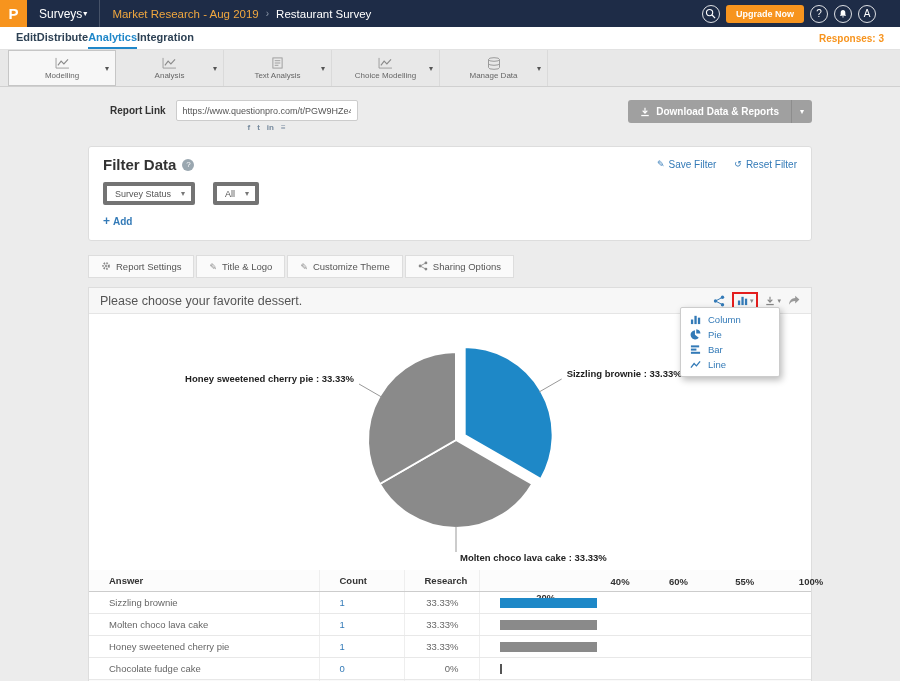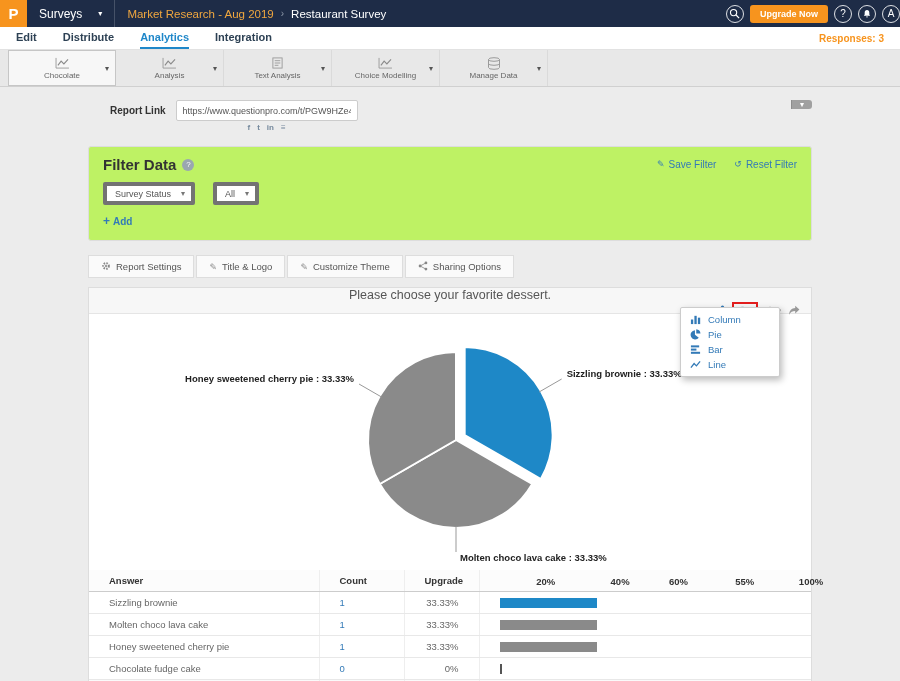--- a/index.html
+++ b/index.html
@@ -6,32 +6,32 @@
   html,body { width: 900px; height: 681px; }
   body {
     font-family: "Liberation Sans", sans-serif;
     background: #ececec;
     overflow: hidden;
     position: relative;
   }
   
   .topbar { height: 27px; background: #1e2c47; display: flex; align-items: center; color: #fff; }
   .logo { width: 27px; height: 27px; background: #f7941e; color: #fff; font-weight: bold; font-size: 15px; display: flex; align-items: center; justify-content: center; }
-  .surveys { display: flex; align-items: center; gap: 16px; padding: 0 12px; height: 100%; font-size: 12px; border-right: 1px solid rgba(255,255,255,.18); cursor: pointer; }
+  .surveys { display: flex; align-items: center; gap: 1px; padding: 0 12px; height: 100%; font-size: 12px; border-right: 1px solid rgba(255,255,255,.18); cursor: pointer; }
   .caret { font-size: 8px; line-height: 1; }
   .breadcrumb { display: flex; align-items: center; gap: 7px; padding-left: 12px; font-size: 11.5px; }
   .crumb-parent { color: #f0a73f; }
   .crumb-sep { color: #8c97a8; font-size: 10px; }
   .crumb-current { color: #fff; }
-  .topbar-right { margin-left: auto; display: flex; align-items: center; gap: 6px; padding-right: 0; }
+  .topbar-right { margin-left: auto; display: flex; align-items: center; gap: 6px; padding-right: 24px; }
   .circle-btn { width: 18px; height: 18px; border: 1px solid rgba(255,255,255,.85); border-radius: 50%; color: #fff; font-size: 10px; display: flex; align-items: center; justify-content: center; cursor: pointer; }
   .upgrade-btn { background: #f7941e; color: #fff; border: none; border-radius: 3px; font-size: 9px; font-weight: bold; padding: 4px 10px; font-family: inherit; cursor: pointer; }
   
   .menubar { height: 23px; background: #fff; display: flex; align-items: stretch; padding: 0 16px; border-bottom: 1px solid #e2e2e2; }
-  .menubar-items { display: flex; gap: 26px; }
+  .menubar-items { display: flex; }
   .menubar-item { display: flex; align-items: center; font-size: 11px; font-weight: bold; color: #2d4154; border-bottom: 2px solid transparent; cursor: pointer; }
   .menubar-item.active { color: #1f87c9; border-bottom-color: #1f87c9; }
   .responses { margin-left: auto; display: flex; align-items: center; color: #f7941e; font-size: 10px; font-weight: bold; text-align: center; }
   
   .toolbar { height: 37px; background: #e8e8e8; border-bottom: 1px solid #d0d0d0; display: flex; padding-left: 8px; }
   .tool-group { width: 108px; position: relative; display: flex; flex-direction: column; align-items: center; justify-content: center; border-right: 1px solid #dadada; cursor: pointer; }
   .tool-group.selected { background: #f7f7f7; border: 1px solid #c6c6c6; }
   .tool-label { font-size: 8px; color: #666; margin-top: 1px; }
   .tool-caret { position: absolute; right: 6px; top: 50%; transform: translateY(-50%); font-size: 8px; color: #555; }
   .tool-icon { height: 13px; display: flex; align-items: center; }
@@ -40,38 +40,38 @@
   .report-row { display: flex; align-items: flex-start; }
   .report-label { font-size: 10px; font-weight: bold; color: #333; margin-left: 22px; padding-top: 5px; }
   .report-col { margin-left: 10px; display: flex; flex-direction: column; align-items: center; }
   .report-input { width: 182px; height: 21px; border: 1px solid #ccc; border-radius: 2px; background: #fff; font-size: 9px; color: #555; padding: 0 6px; font-family: inherit; }
   .social-row { display: flex; gap: 7px; margin-top: 3px; align-items: center; }
   .social-icon { font-size: 8px; font-weight: bold; color: #74889c; line-height: 1; cursor: pointer; }
   .download-group { margin-left: auto; display: flex; }
   .download-btn { background: #a0a0a0; color: #fff; border: none; border-radius: 3px 0 0 3px; height: 23px; font-size: 10px; font-weight: bold; padding: 0 12px; display: flex; align-items: center; gap: 6px; font-family: inherit; cursor: pointer; }
   .download-caret-btn { background: #a0a0a0; border: none; border-left: 1px solid #8d8d8d; border-radius: 0 3px 3px 0; width: 21px; color: #fff; font-size: 8px; cursor: pointer; }
   
-  .filter-panel { margin-top: 14px; background: #bef264; border: 1px solid #ddd; border-radius: 3px; padding: 9px 14px 11px; }
+  .filter-panel { margin-top: 14px; background: #ffffff; border: 1px solid #ddd; border-radius: 3px; padding: 9px 14px 11px; }
   .filter-head { display: flex; align-items: center; }
   .filter-title { font-size: 15px; font-weight: bold; color: #333; }
   .help-circle { width: 12px; height: 12px; border-radius: 50%; background: #9aa7b0; color: #fff; font-size: 8px; display: flex; align-items: center; justify-content: center; margin-left: 6px; cursor: pointer; }
   .filter-links { margin-left: auto; display: flex; gap: 18px; }
   .filter-link { color: #337ab7; font-size: 10px; display: flex; align-items: center; gap: 4px; cursor: pointer; }
   .uni-icon { font-size: 9px; line-height: 1; }
   .filter-selects { display: flex; gap: 18px; margin-top: 9px; }
   .select { position: relative; background: #fff; border: 4px solid #737373; border-radius: 2px; height: 23px; display: flex; align-items: center; font-size: 9px; color: #555; padding: 0 20px 0 8px; cursor: pointer; }
   .select .caret { position: absolute; right: 6px; color: #777; }
   .add-link { margin-top: 9px; display: inline-flex; align-items: center; gap: 3px; color: #337ab7; font-size: 10px; font-weight: bold; cursor: pointer; }
   .add-plus { font-size: 12px; font-weight: bold; }
   
   .tabs-row { margin-top: 14px; display: flex; gap: 2px; }
   .tab-btn { background: #fafafa; border: 1px solid #ddd; height: 23px; display: flex; align-items: center; gap: 5px; padding: 0 12px; font-size: 9.5px; color: #555; cursor: pointer; }
   
   .chart-panel { margin-top: 9px; background: #fff; border: 1px solid #ddd; position: relative; }
-  .chart-header { height: 26px; background: #f7f7f7; border-bottom: 1px solid #e5e5e5; display: flex; align-items: center; padding: 0 11px; flex-direction: column; }
+  .chart-header { height: 26px; background: #f7f7f7; border-bottom: 1px solid #e5e5e5; display: flex; align-items: center; padding: 0 11px; }
   .chart-title { font-size: 12.5px; color: #555; }
   .chart-icons { margin-left: auto; display: flex; align-items: center; gap: 7px; }
   .chart-icon-btn { display: flex; align-items: center; gap: 2px; cursor: pointer; background: none; border: none; padding: 0; }
   .chart-icon-btn .caret { font-size: 7px; color: #888; }
   .red-box { border: 2px solid #e31e1e; padding: 1px 3px; }
   .chart-area { position: relative; height: 256px; }
   .pie-svg { position: absolute; left: 0; top: 0; }
   .chart-menu { position: absolute; top: 19px; right: 31px; width: 100px; background: #fff; border: 1px solid #ccc; border-radius: 2px; box-shadow: 2px 3px 7px rgba(0,0,0,.28); padding: 4px 0; list-style: none; z-index: 5; }
   .chart-menu-item { display: flex; align-items: center; gap: 6px; padding: 2px 9px; font-size: 9.5px; color: #337ab7; cursor: pointer; }
   .menu-icon { width: 12px; display: flex; align-items: center; }
@@ -135,21 +135,21 @@
 </nav>
 
 <div class="toolbar">
     <div class="tool-group selected">
       <span class="tool-icon">
         <svg viewBox="0 0 16 13" width="15" height="12">
           <path d="M1 1 V12 H15" fill="none" stroke="#9a9a9a" stroke-width="1"></path>
           <polyline points="3,9 6.5,4.5 9.5,7.5 14,2.5" fill="none" stroke="#8a8a8a" stroke-width="1.2"></polyline>
         </svg>
       </span>
-      <span class="tool-label">Chocolate</span>
+      <span class="tool-label">Modelling</span>
       <span class="tool-caret">▾</span>
     </div>
     <div class="tool-group">
       <span class="tool-icon">
         <svg viewBox="0 0 16 13" width="15" height="12">
           <path d="M1 1 V12 H15" fill="none" stroke="#9a9a9a" stroke-width="1"></path>
           <polyline points="3,9 6.5,4.5 9.5,7.5 14,2.5" fill="none" stroke="#8a8a8a" stroke-width="1.2"></polyline>
         </svg>
       </span>
       <span class="tool-label">Analysis</span>
@@ -194,20 +194,27 @@
     <div class="report-col">
       <input class="report-input" readonly="" value="https://www.questionpro.com/t/PGW9HZe4" style="">
       <div class="social-row">
           <span class="social-icon">f</span>
           <span class="social-icon">t</span>
           <span class="social-icon">in</span>
           <span class="social-icon">≡</span>
         </div>
     </div>
     <div class="download-group">
+      <button class="download-btn">
+        <svg width="10" height="10" viewBox="0 0 12 12">
+            <path d="M6 1 V7 M3.2 4.4 L6 7.4 L8.8 4.4" stroke="#fff" stroke-width="1.4" fill="none"></path>
+            <path d="M1.5 9.5 H10.5 V11 H1.5 Z" fill="#fff"></path>
+          </svg>
+        <span>Download Data &amp; Reports</span>
+      </button>
       <button class="download-caret-btn">▾</button>
     </div>
   </div>
 
   <div class="filter-panel">
     <div class="filter-head">
       <span class="filter-title">Filter Data</span>
       <span class="help-circle">?</span>
       <div class="filter-links">
         <span class="filter-link">
@@ -358,23 +365,23 @@
       <colgroup>
           <col style="width:230px">
           <col style="width:85px">
           <col style="width:75px">
           <col>
         </colgroup>
       <thead>
         <tr>
           <th>Answer</th>
           <th class="th-count">Count</th>
-          <th class="th-percent">Upgrade</th>
+          <th class="th-percent">Research</th>
           <th class="th-bar">
-              <span class="scale-label" style="left: 20%;">20%</span>
+              <span class="scale-label" style="left: 20%; margin-top: 16px;">20%</span>
               <span class="scale-label" style="left: 40%; margin-left: 8px;">40%</span>
               <span class="scale-label" style="left: 60%;">60%</span>
               <span class="scale-label" style="left: 80%;">55%</span>
               <span class="scale-label" style="left: 100%;">100%</span>
             </th>
         </tr>
       </thead>
       <tbody>
           <tr>
             <td class="td-answer">Sizzling brownie</td>

